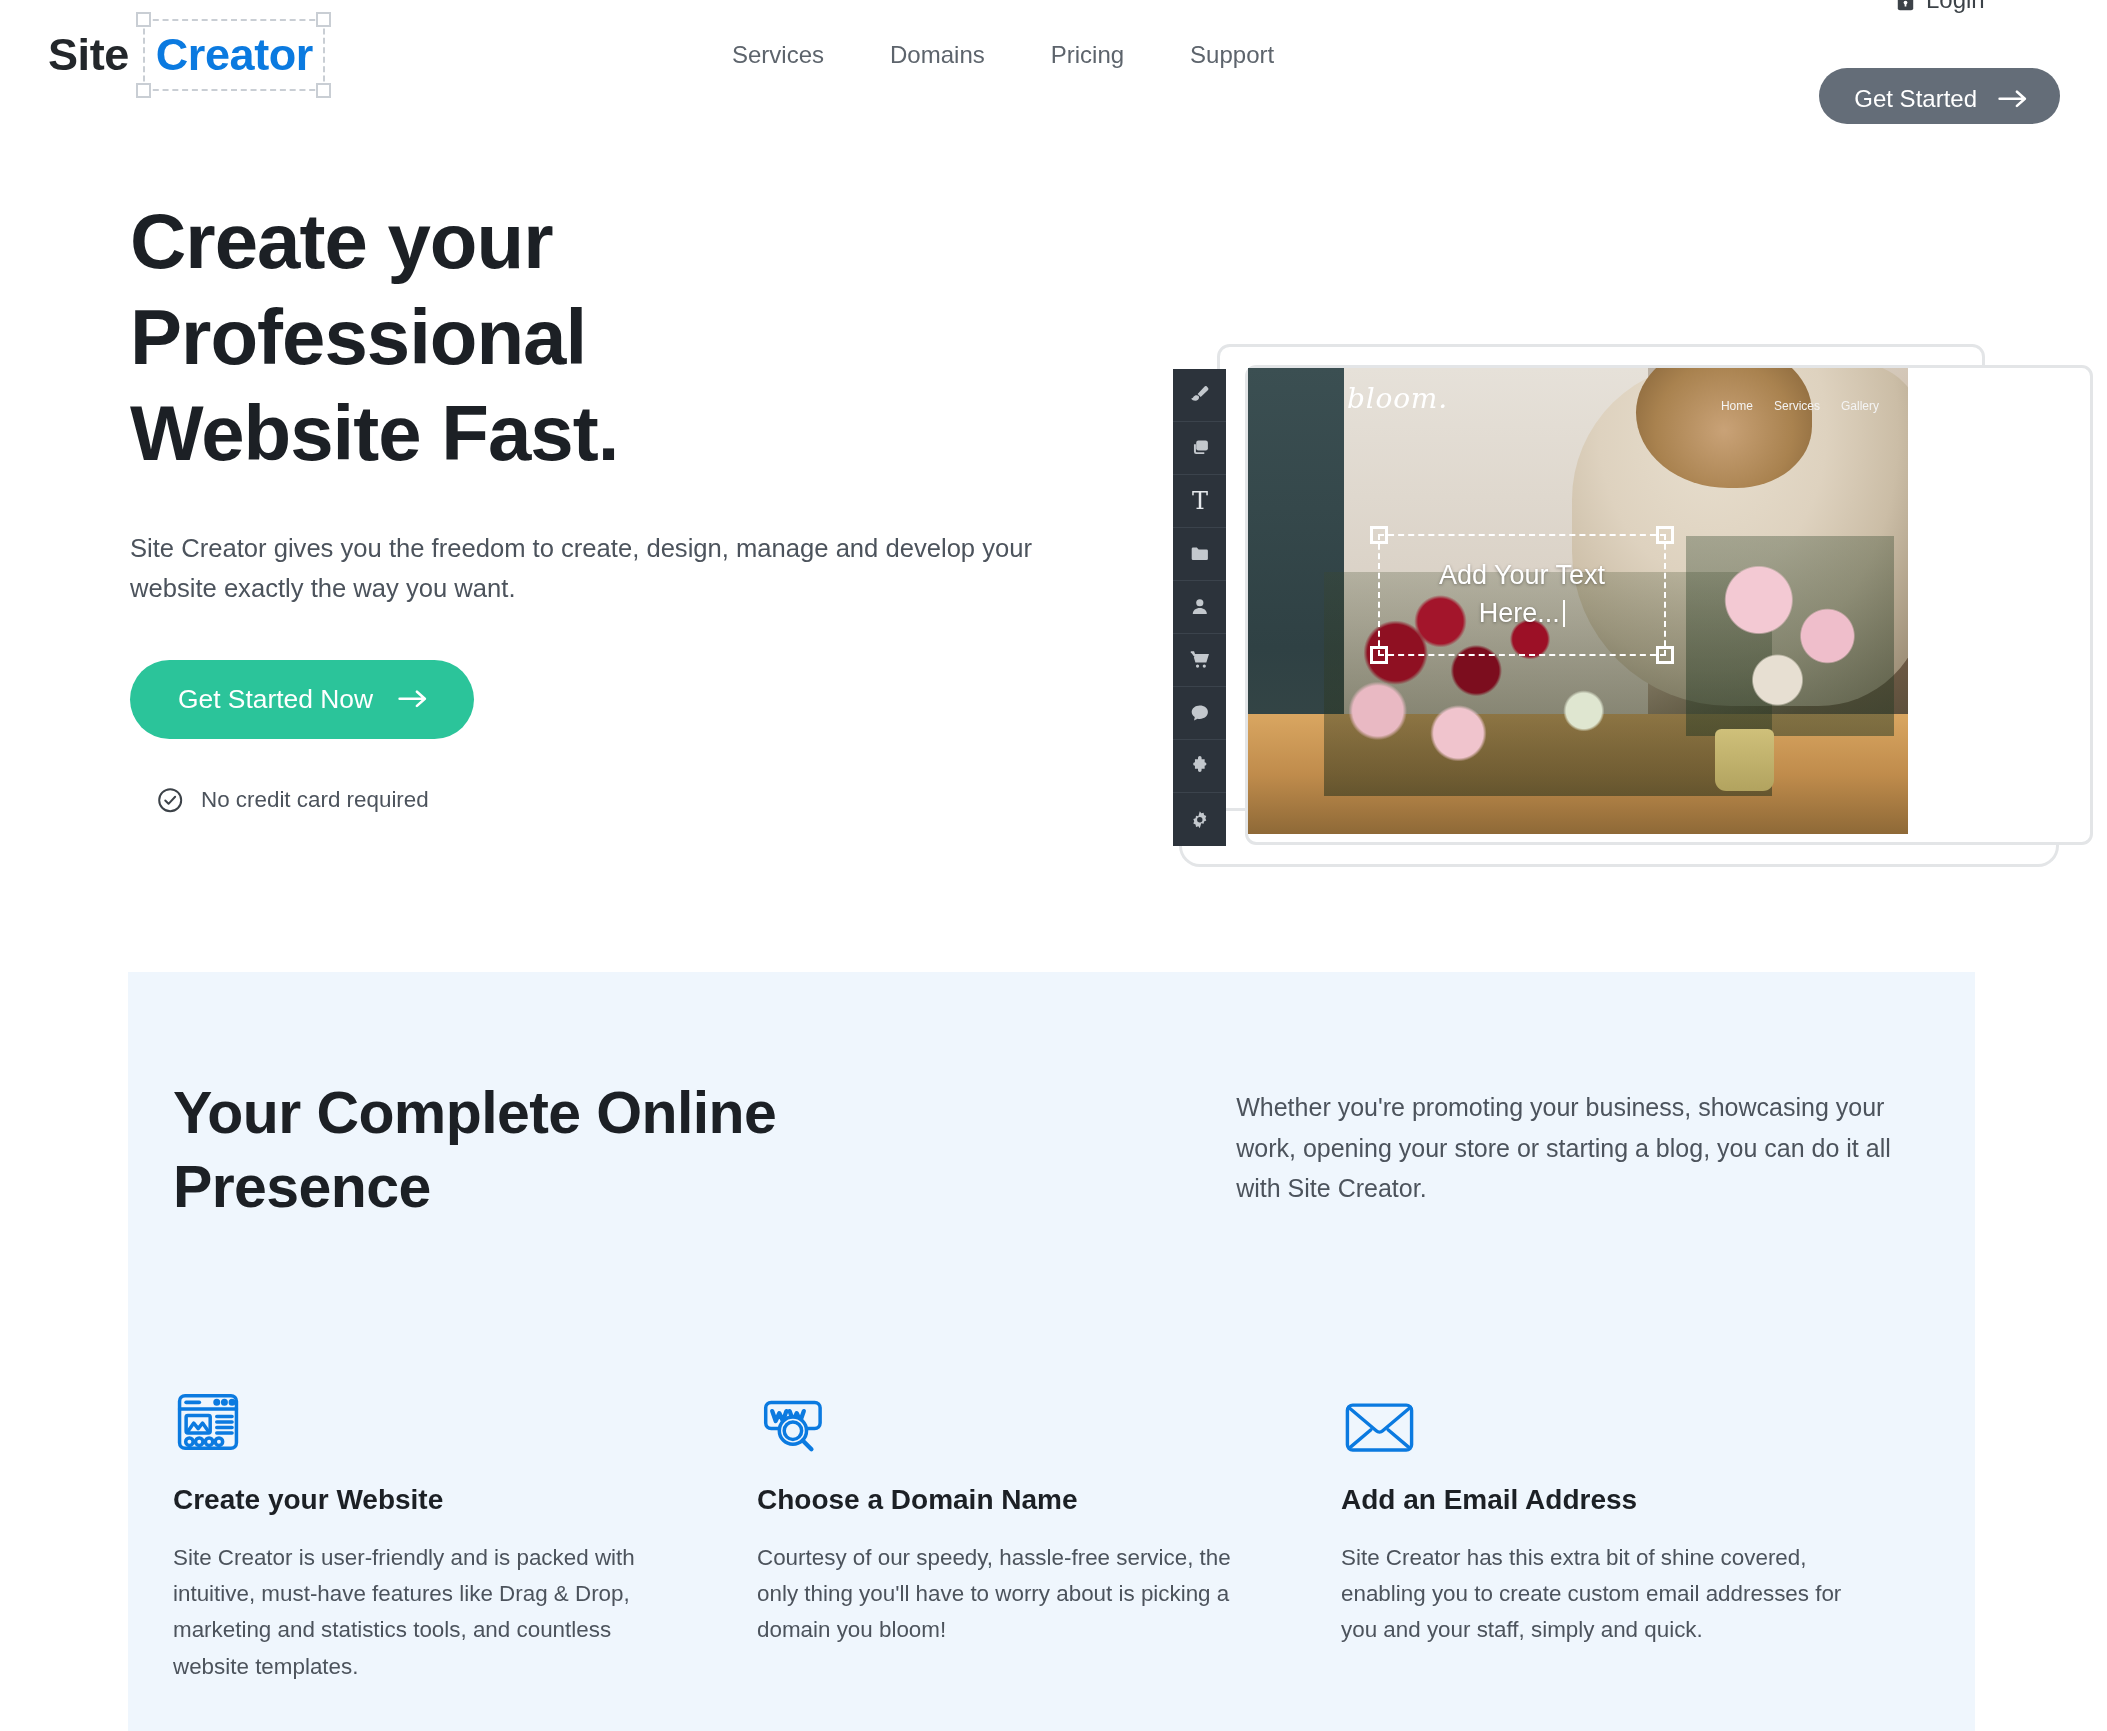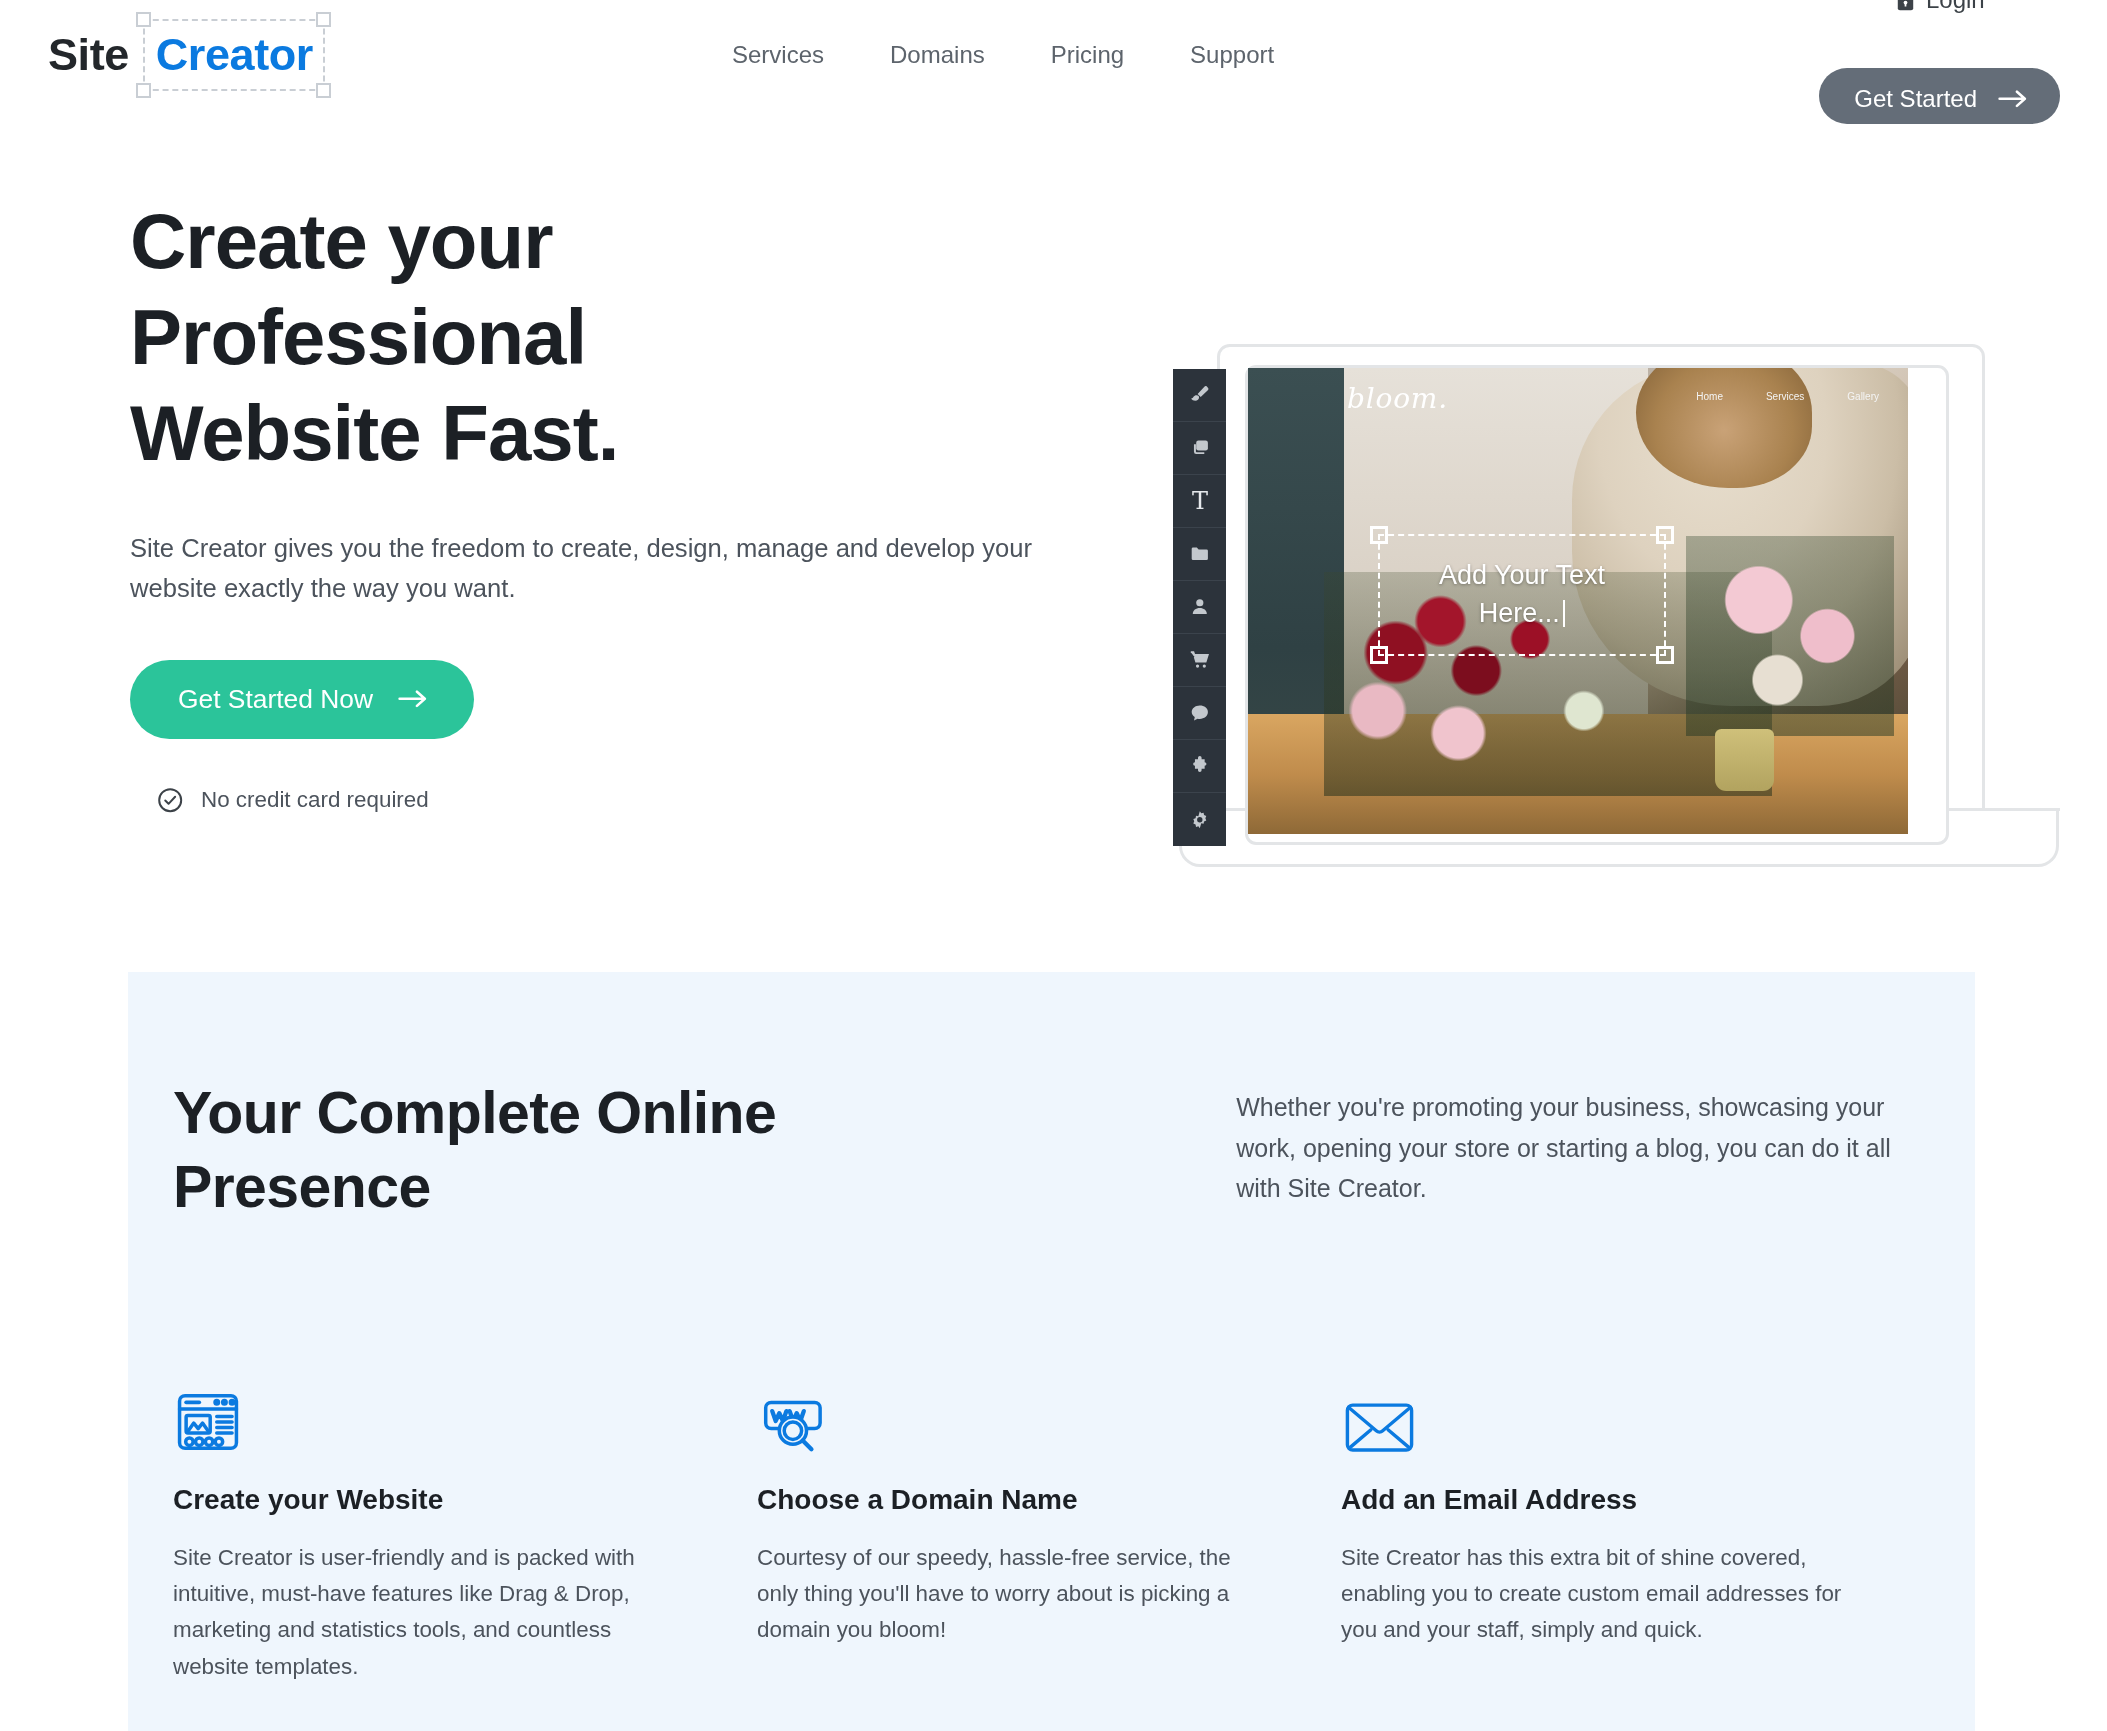--- a/index.html
+++ b/index.html
@@ -156,21 +156,21 @@
     position: absolute;
     left: 22.4px; top: 48px;
     width: 768px; height: 480px;
     border: 3.2px solid #e3e5e7;
     border-radius: 12.8px;
     background: #fff;
   }
   .laptop-inner {
     position: absolute;
     left: 50px; top: 69px;
-    width: 704px; height: 480px;
+    width: 848px; height: 480px;
     border: 3.2px solid #e3e5e7;
     border-radius: 11.2px;
     background: #fff;
   }
   .laptop-base {
     position: absolute;
     left: -16px; top: 515px;
     width: 880px; height: 56px;
     border: 3.2px solid #e3e5e7;
     border-top: none;
@@ -244,23 +244,23 @@
     position: absolute; left: 0; bottom: 0; width: 100%; height: 120px;
     background: linear-gradient(180deg,#d9a661,#c08c4c 50%,#8e6937);
   }
   .scr-mug {
     position: absolute; right: 134px; bottom: 43px; width: 59px; height: 62px;
     background: linear-gradient(180deg,#cfc07a,#b2a35f);
     border-radius: 6.4px 6.4px 11.2px 11.2px;
   }
 
   .scr-nav {
-    position: absolute; right: 29px; top: 23px;
-    display: flex; gap: 43px;
-    font-size: 10px; color: #f4f4f4;
+    position: absolute; right: 29px; top: 31px;
+    display: flex; gap: 21px;
+    font-size: 12px; color: #f4f4f4;
   }
   .scr-logo {
     position: absolute; left: 99px; top: 14.4px;
     font-family: "DejaVu Serif", serif;
     font-style: italic;
     font-size: 28px;
     color: #ffffff;
     letter-spacing: 0.8px;
   }
 

